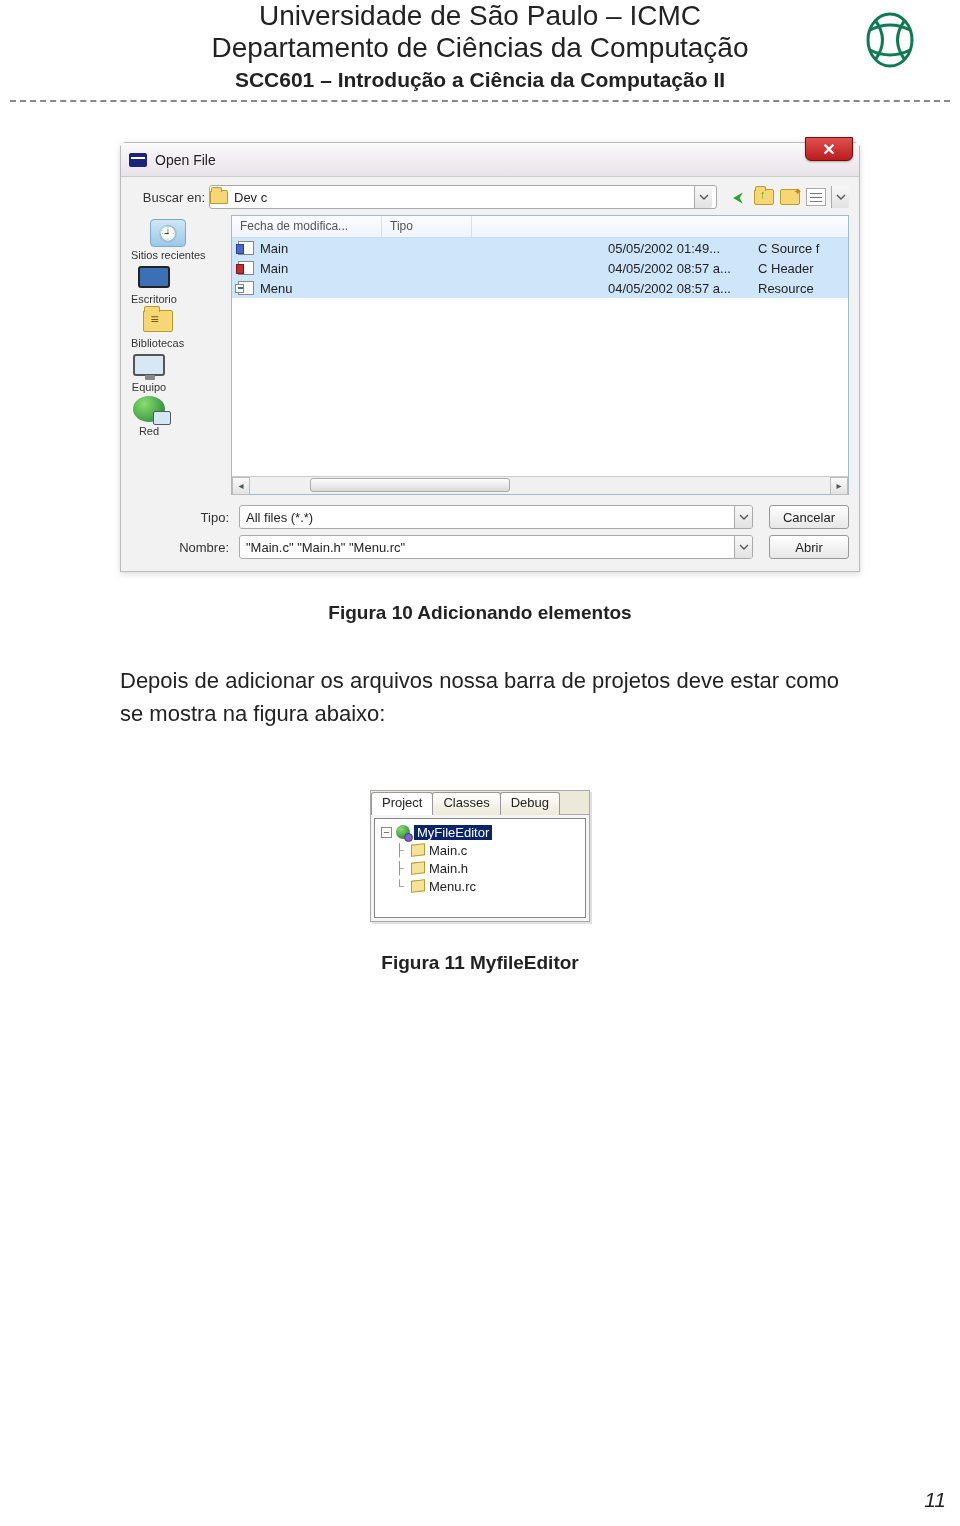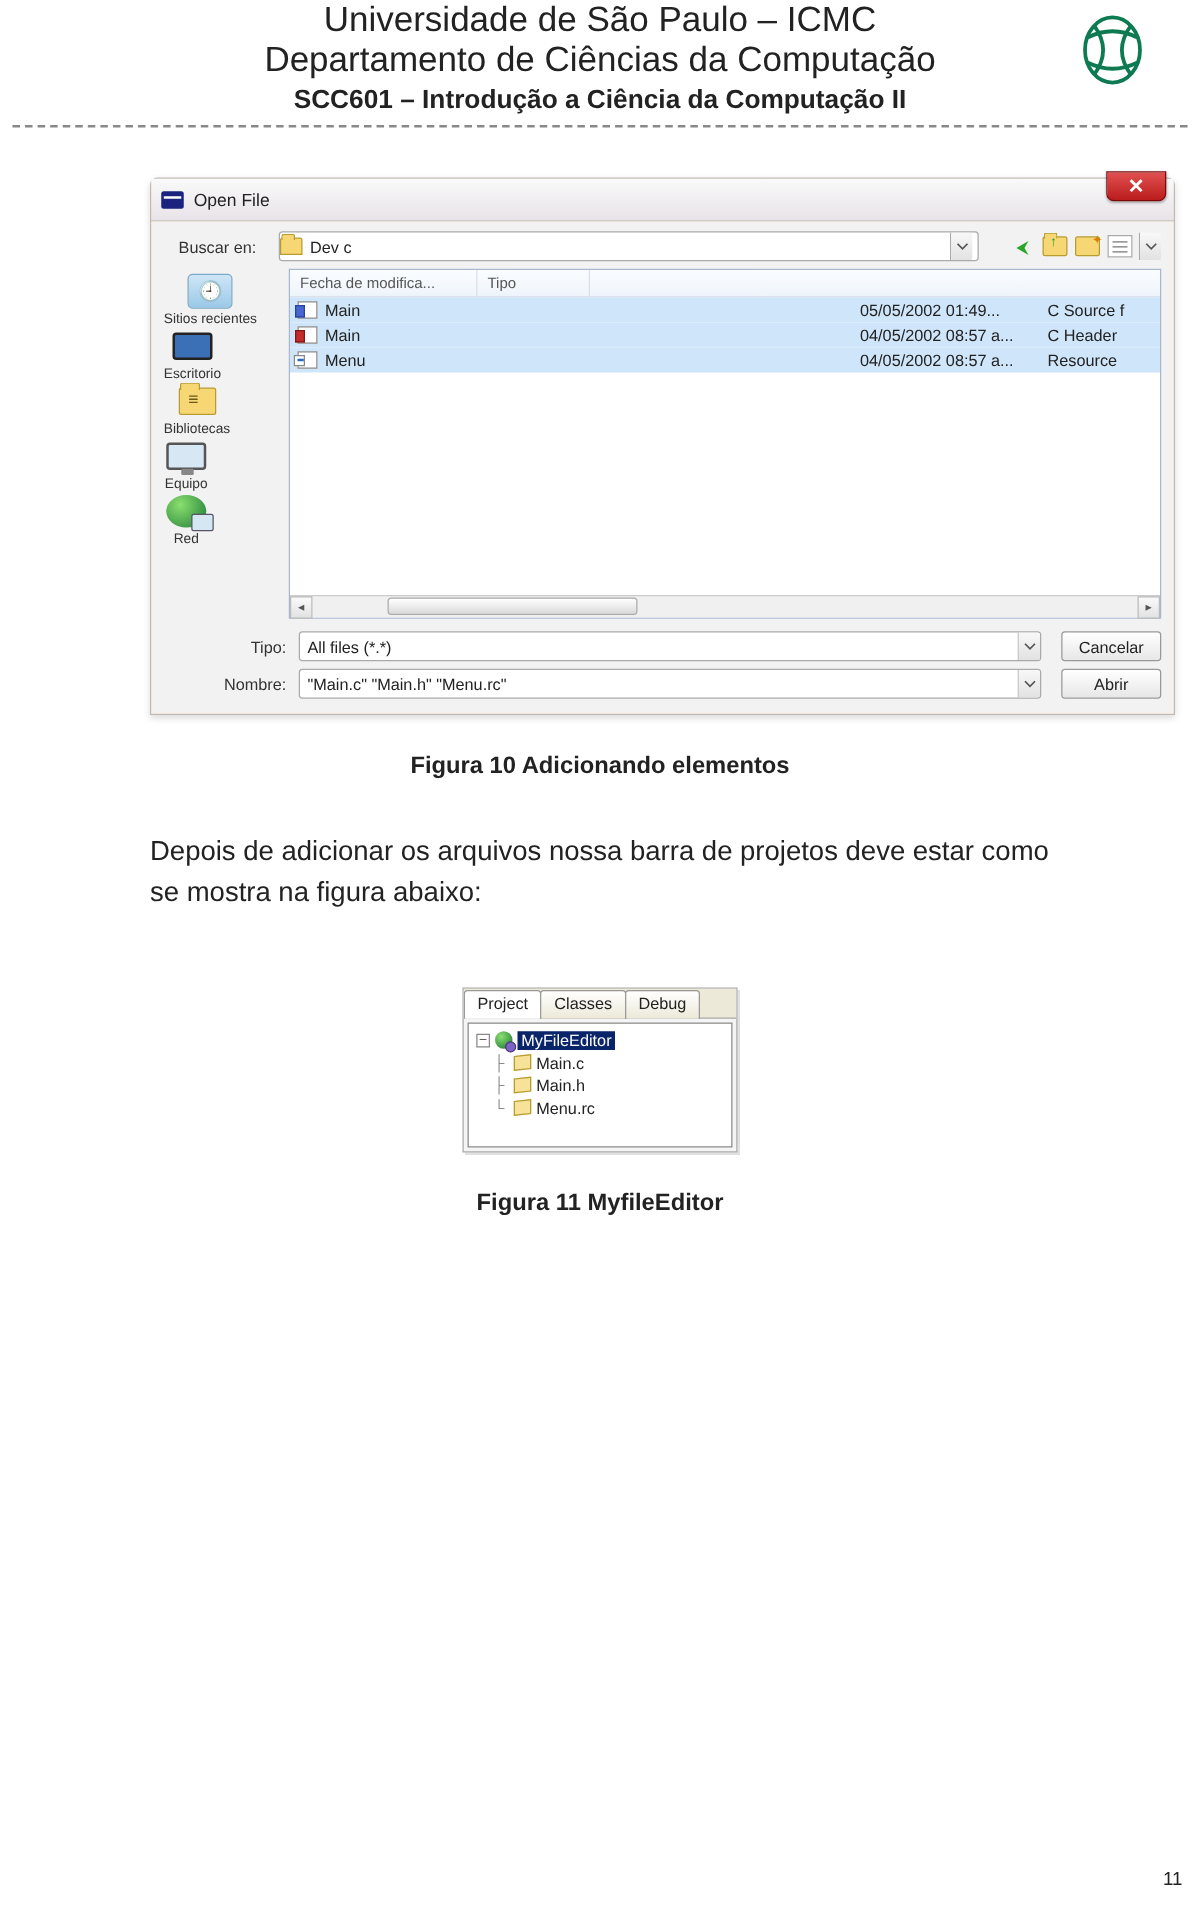--- a/index.html
+++ b/index.html
@@ -47,29 +47,30 @@
   .figure-caption {
     font-size: 19px;
     font-weight: 700;
     text-align: center;
     margin: 30px 0 10px 0;
   }
   .page-number {
     position: absolute;
     bottom: 14px;
     right: 14px;
-    font-size: 15px;
+    font-size: 21px;
+    font-style: italic;
   }
 
   
   .dialog1-wrap {
-    width: 820px;
+    width: 740px;
     margin: 30px 0 0 110px;
     border: 1px solid #bbb;
-    background: #fdba74;
+    background: #0c4a6e;
     border-radius: 6px 6px 0 0;
     box-shadow: 0 2px 6px rgba(0,0,0,.15);
   }
   .titlebar {
     position: relative;
     height: 34px;
     display: flex;
     align-items: center;
     gap: 8px;
     padding: 0 8px;
@@ -94,21 +95,21 @@
     background: linear-gradient(#e05050,#bb1c1c);
     border: 1px solid #7a0a0a;
     border-radius: 0 0 6px 6px;
     color: #fff; font-weight: 700;
     display:flex;align-items:center;justify-content:center;
     box-shadow: 0 1px 2px rgba(0,0,0,.3);
     font-size: 16px;
   }
   .dlg-body { padding: 8px 10px 12px 10px; background: #f3f2f3; }
   .row-find {
-    display:flex; align-items:center; gap:18px;
+    display:flex; align-items:center; gap:4px;
     margin-bottom:6px;
   }
   .lbl { font-size: 13px; color:#333; width:74px; text-align:right; }
   .combo {
     display:flex;align-items:center;gap:6px;
     height:24px;
     border:1px solid #aaa;border-radius:3px;
     background:#fff;
     padding:0 4px 0 0;
     flex:1;

